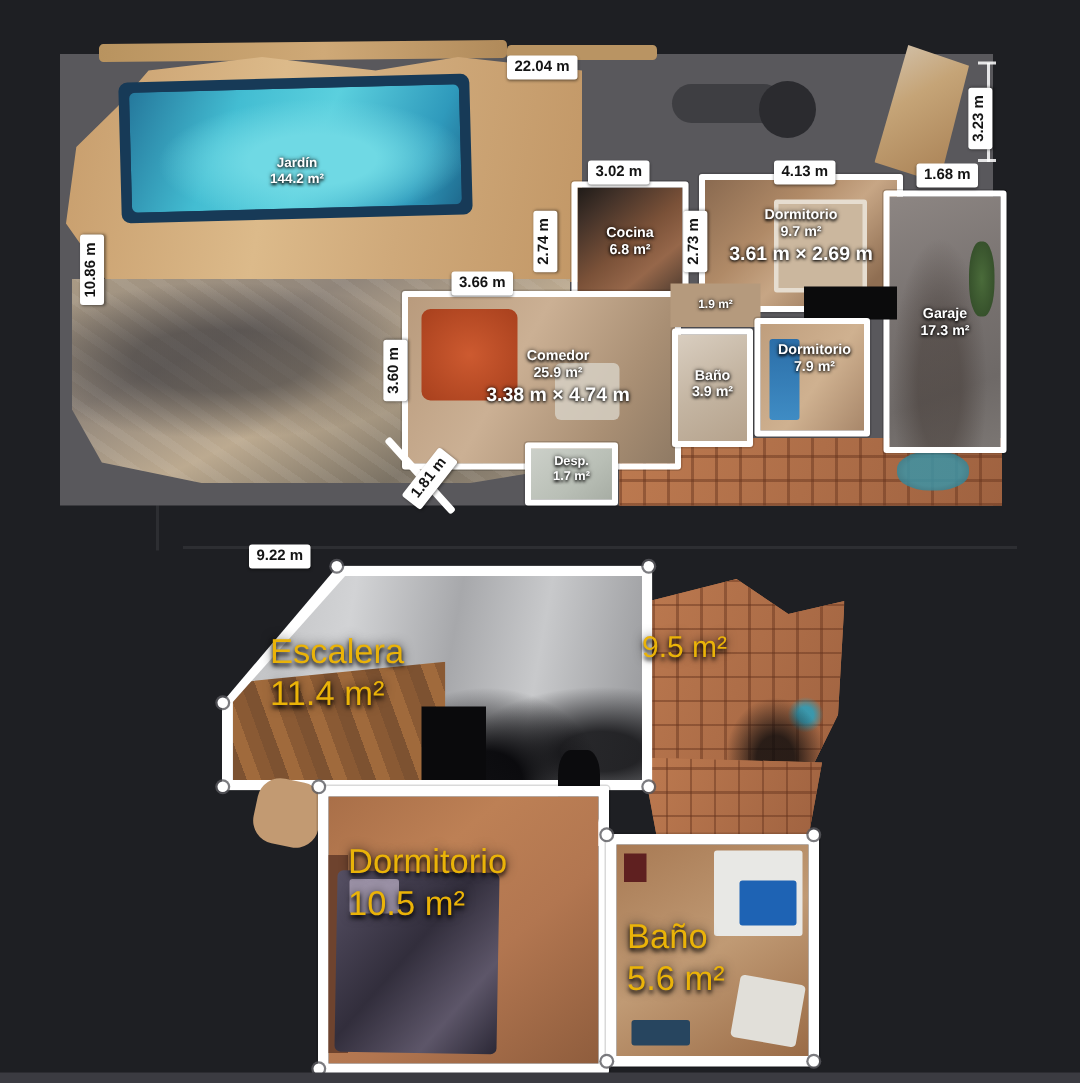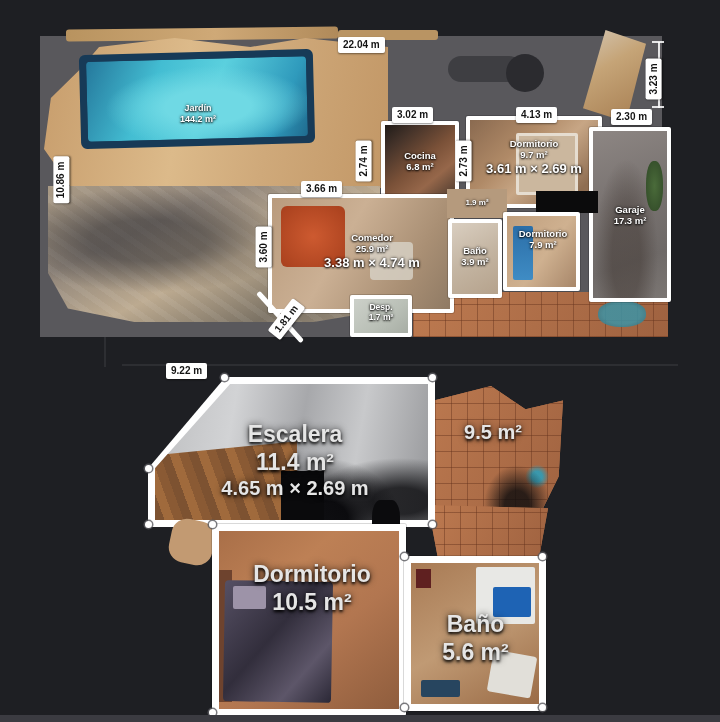--- a/index.html
+++ b/index.html
@@ -13,21 +13,21 @@
   .rlabel{position:absolute;color:#fff;font-weight:bold;font-size:9.5px;line-height:1.2;
           text-align:center;text-shadow:0 1px 2px rgba(0,0,0,.95),0 0 3px rgba(0,0,0,.85);
           pointer-events:none;}
   .rlabel .sm{font-size:13px;display:block;}
   .rlabel span{display:block;}
   .dim{position:absolute;background:#fff;color:#141414;font-weight:bold;font-size:10px;
        line-height:14px;padding:1px 5px;border-radius:2px;white-space:nowrap;
        box-shadow:0 1px 2px rgba(0,0,0,.45);}
   .dim.v{transform:rotate(-90deg);}
   
-  .blabel{position:absolute;color:#e5e5e5;font-weight:bold;text-align:center;line-height:1.22;
+  .blabel{position:absolute;color:#eab308;font-weight:normal;line-height:1.22;
           text-shadow:0 2px 3px rgba(0,0,0,.95),0 0 7px rgba(0,0,0,.75);pointer-events:none;}
   .blabel span{display:block;}
   .b23{font-size:23px;} .b21{font-size:20px;}
   .vdot{position:absolute;width:7px;height:7px;border-radius:50%;background:#fff;
         box-shadow:0 0 0 1.5px rgba(90,90,95,.8);}
   .tiles{background-color:#b06e47;
     background-image:
       repeating-linear-gradient(0deg, rgba(100,50,28,.45) 0 1.5px, transparent 1.5px 16px),
       repeating-linear-gradient(90deg, rgba(100,50,28,.45) 0 1.5px, transparent 1.5px 16px),
       linear-gradient(115deg,#bd7a50,#9f6240);}
@@ -133,21 +133,21 @@
     <span>1.7 m²</span>
   </div>
 
   <div class="abs" style="left:658px;top:42px;width:2px;height:66px;background:rgba(255,255,255,.85);"></div>
   <div class="abs" style="left:652px;top:41px;width:12px;height:2px;background:rgba(255,255,255,.85);"></div>
   <div class="abs" style="left:652px;top:106px;width:12px;height:2px;background:rgba(255,255,255,.85);"></div>
 
   <div class="dim" style="left:338px;top:37px;">22.04 m</div>
   <div class="dim" style="left:392px;top:107px;">3.02 m</div>
   <div class="dim" style="left:516px;top:107px;">4.13 m</div>
-  <div class="dim" style="left:611px;top:109px;">2.30 m</div>
+  <div class="dim" style="left:611px;top:109px;">1.68 m</div>
   <div class="dim v" style="left:343px;top:153px;">2.74 m</div>
   <div class="dim v" style="left:443px;top:153px;">2.73 m</div>
   <div class="dim" style="left:301px;top:181px;">3.66 m</div>
   <div class="dim v" style="left:243px;top:239px;">3.60 m</div>
   <div class="dim v" style="left:38px;top:172px;">10.86 m</div>
   <div class="dim v" style="left:633px;top:71px;">3.23 m</div>
   <div class="dim" style="left:166px;top:315px;margin-top:48px;">9.22 m</div>
   <div class="dim" style="left:266px;top:311px;transform:rotate(-52deg);">1.81 m</div>
 
   <div class="abs" style="left:104px;top:337px;width:1.5px;height:30px;background:rgba(255,255,255,.07);"></div>
@@ -179,21 +179,20 @@
   </div>
   <div class="vdot" style="left:221px;top:374px;"></div>
   <div class="vdot" style="left:429px;top:374px;"></div>
   <div class="vdot" style="left:429px;top:521px;"></div>
   <div class="vdot" style="left:145px;top:521px;"></div>
   <div class="vdot" style="left:145px;top:465px;"></div>
 
   <div class="blabel" style="left:180px;top:420px;width:230px;">
     <span class="b23">Escalera</span>
     <span class="b23">11.4 m²</span>
-    <span class="b21">4.65 m × 2.69 m</span>
   </div>
   <div class="blabel" style="left:428px;top:420px;width:130px;">
     <span class="b21">9.5 m²</span>
   </div>
 
   <div class="abs" style="left:397px;top:522px;width:9px;height:42px;background:#fff;border-radius:2px;"></div>
   <div class="abs" style="left:372px;top:500px;width:28px;height:56px;background:#0b0b0d;border-radius:30%;"></div>
   <div class="abs" style="left:170px;top:520px;width:44px;height:44px;background:#c29a72;border-radius:35%;transform:rotate(12deg);"></div>
 
   <div class="room" style="left:212px;top:524px;width:194px;height:192px;border-width:7px;

